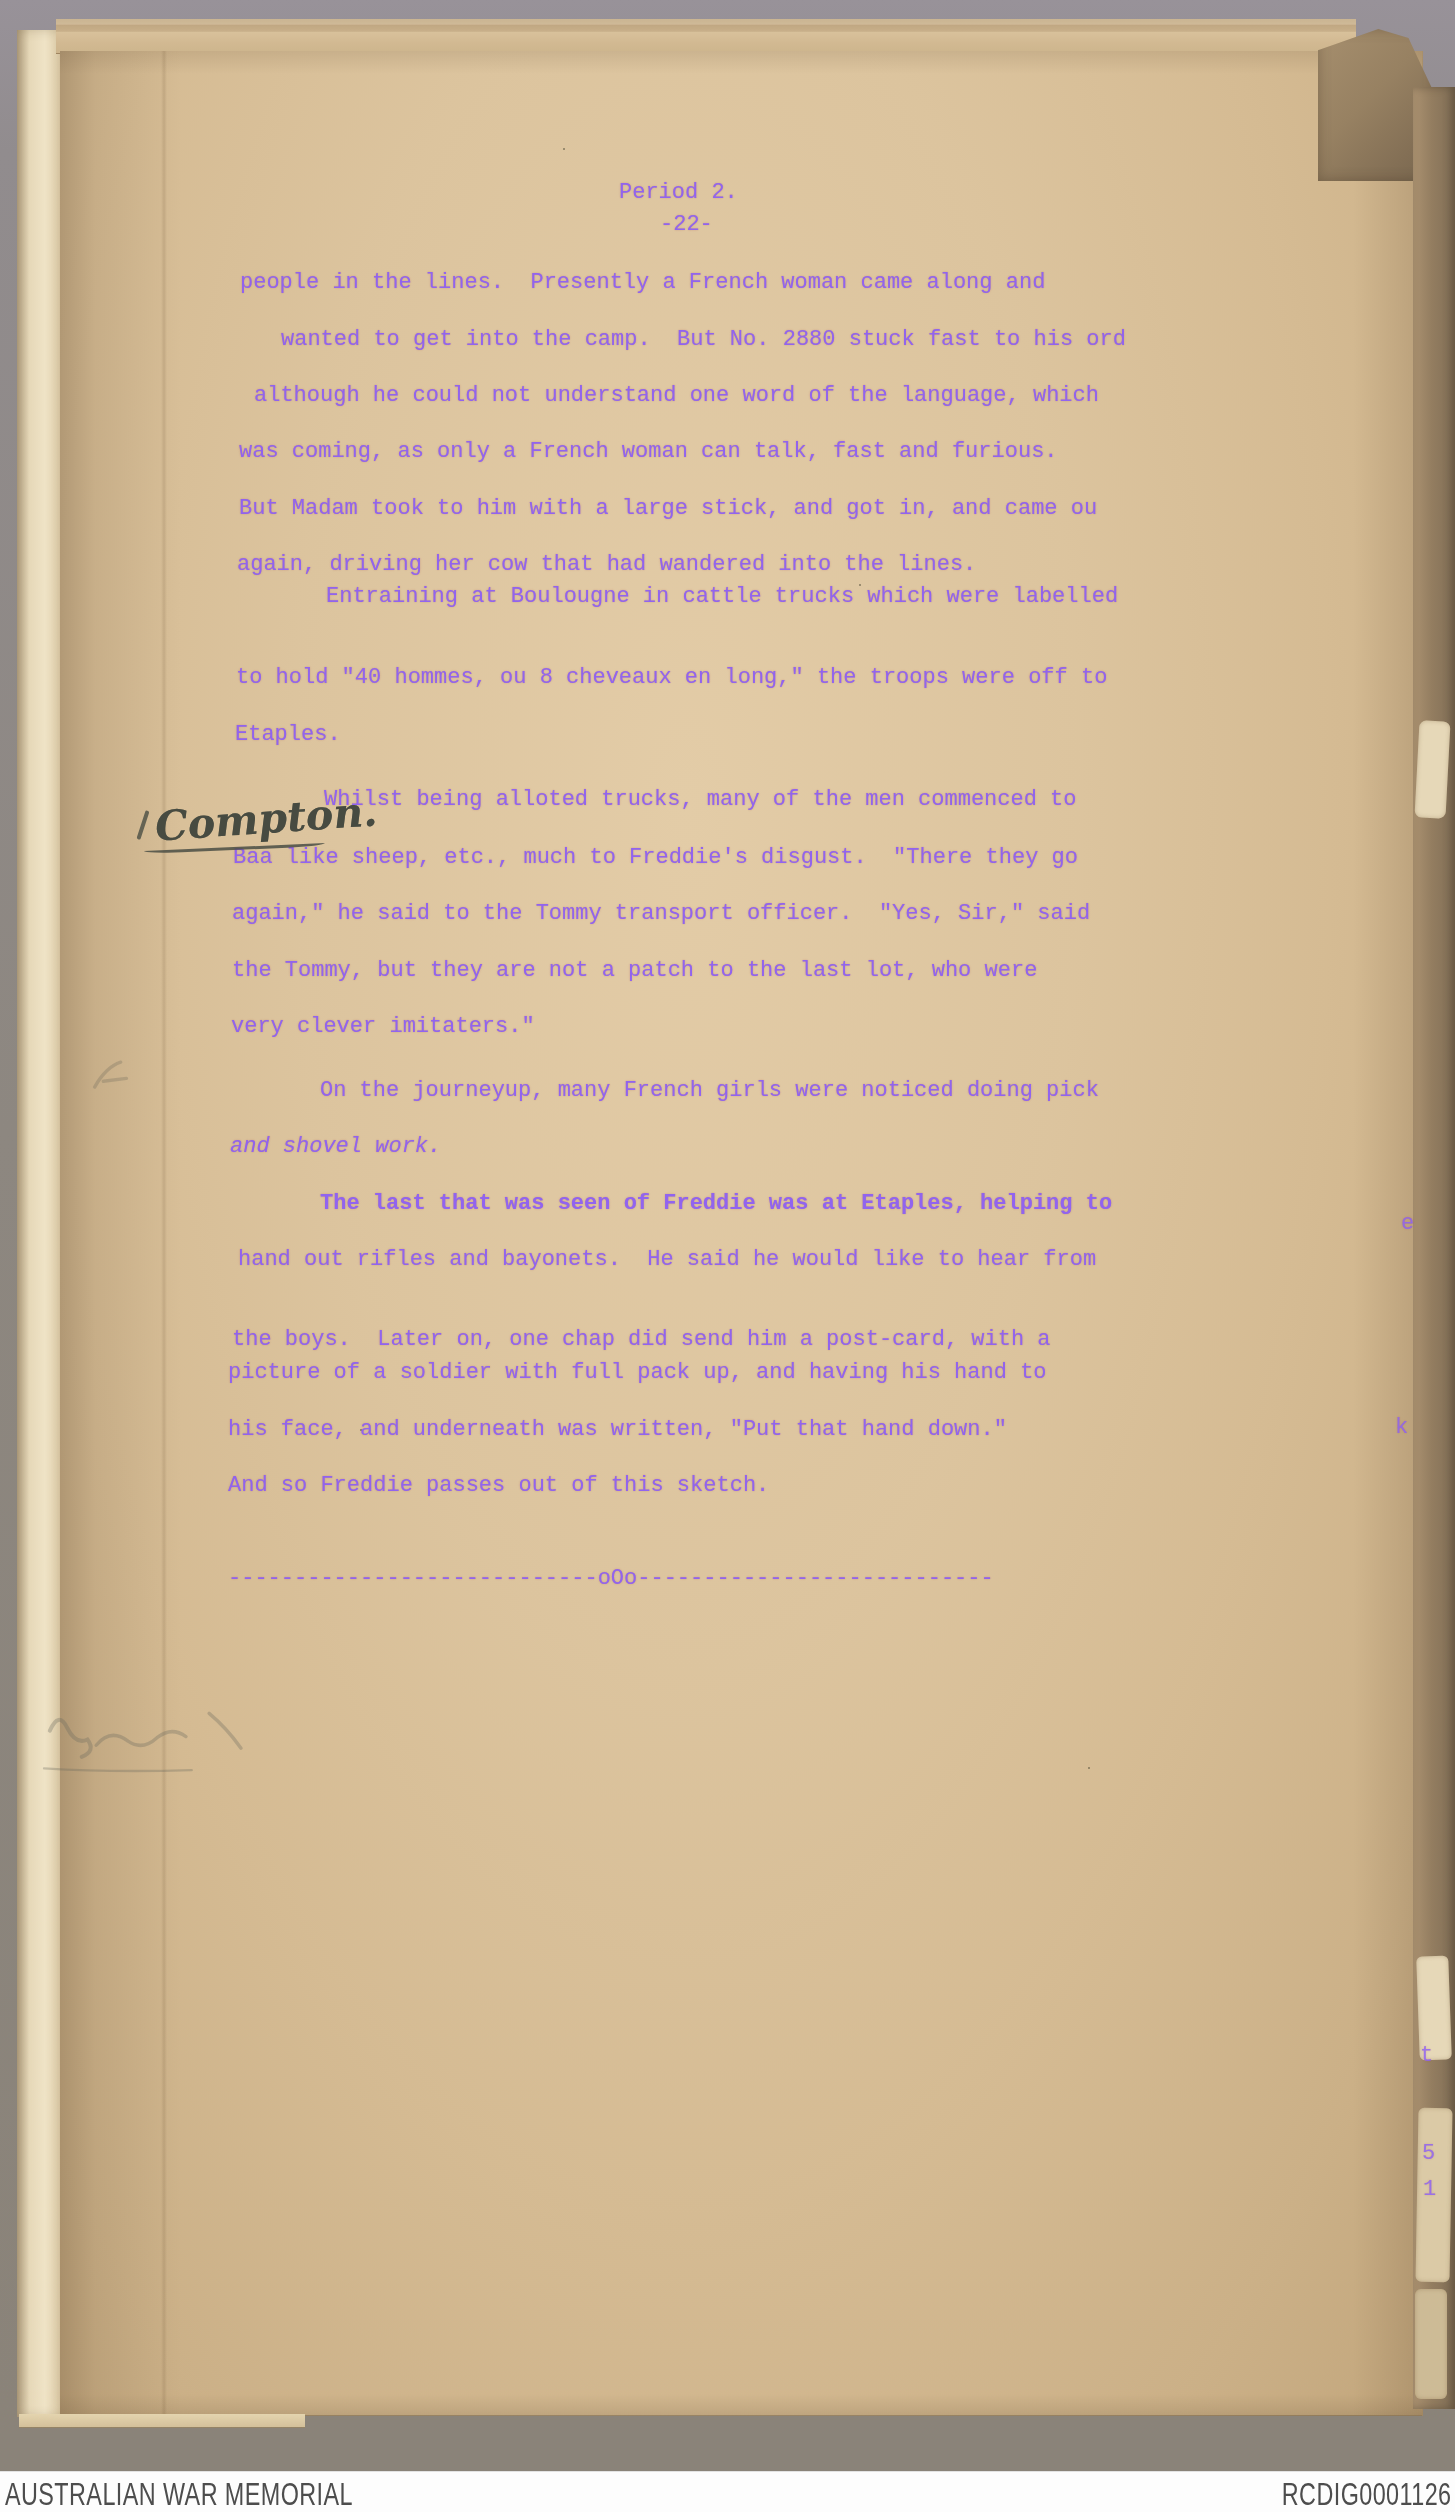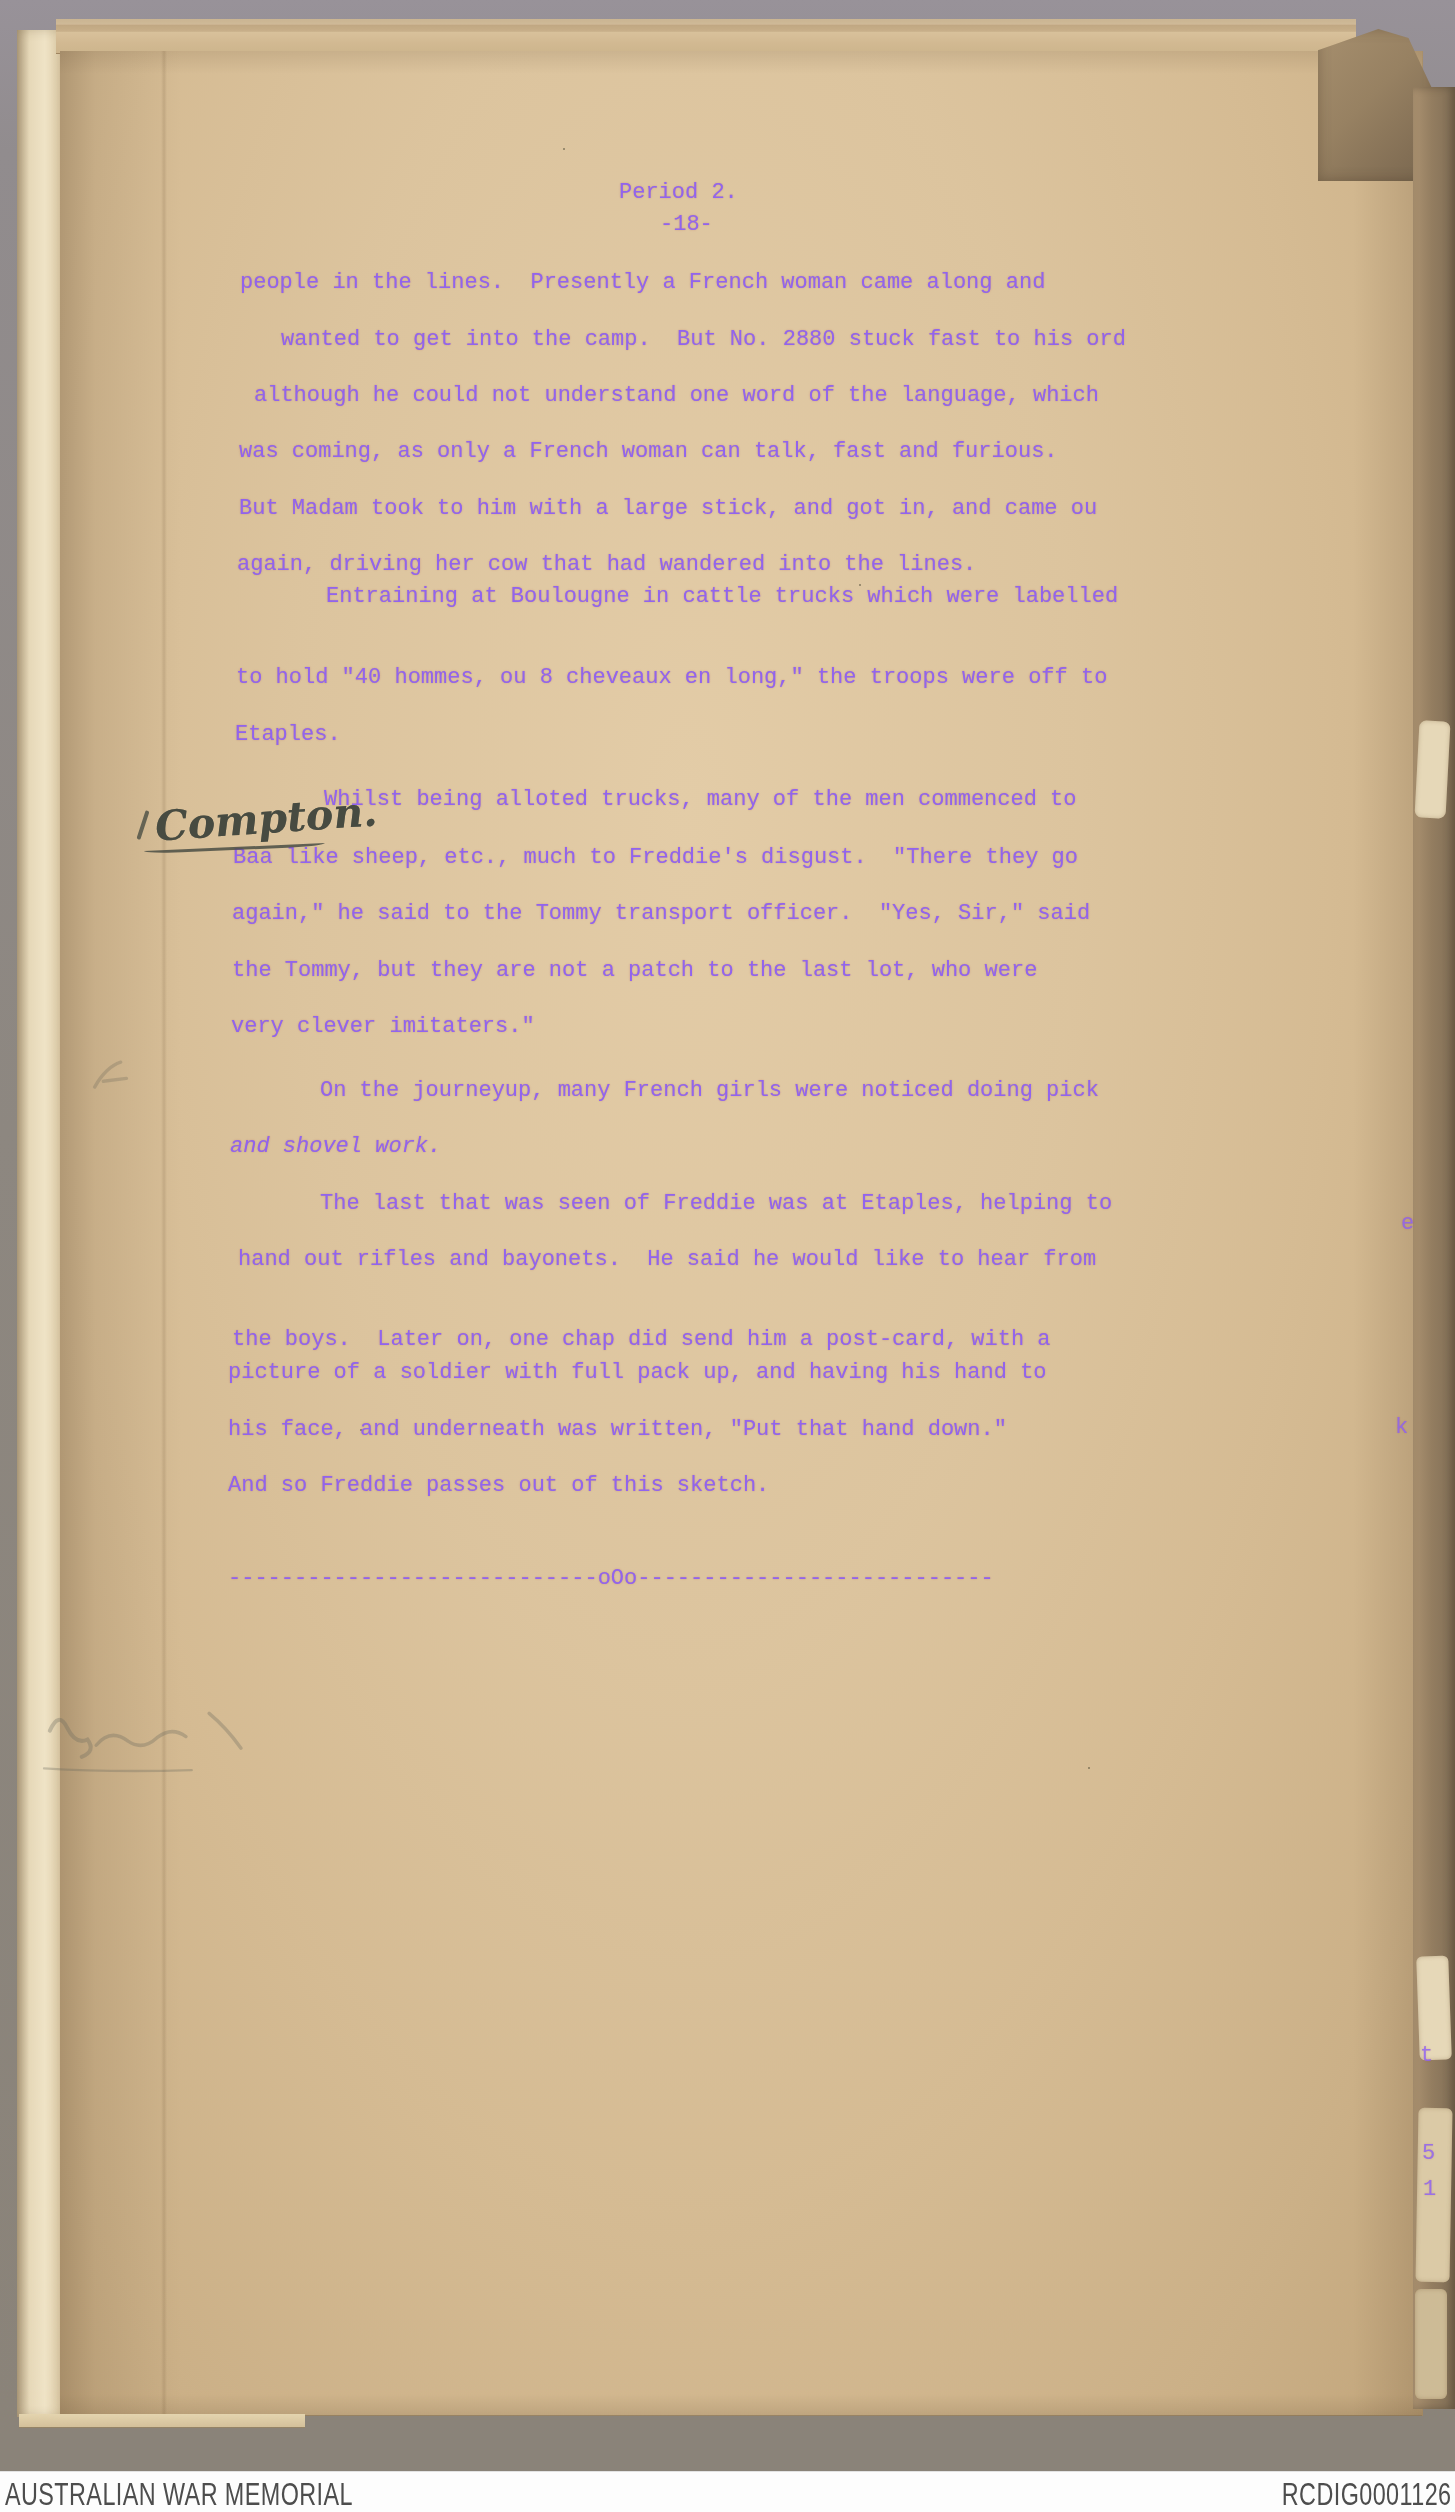--- a/index.html
+++ b/index.html
@@ -111,39 +111,39 @@
 <div class="abs torn-bit" style="left:1417px;top:2108px;width:34px;height:174px;transform:rotate(1deg);border-radius:5.8px;background:#dbcaa6;"></div>
 <div class="abs torn-bit" style="left:1415px;top:2289px;width:32px;height:110px;border-radius:5.8px;background:#cdbb96;"></div>
 <div class="abs page-bottom-edge-left"></div>
 
 <div class="abs speck" style="left:563px;top:148px;"></div>
 <div class="abs speck" style="left:859px;top:584px;"></div>
 <div class="abs speck" style="left:360px;top:1429px;"></div>
 <div class="abs speck" style="left:1088px;top:1767px;"></div>
 
 <div class="tline" style="left:619px;top:182px;">Period 2.</div>
-<div class="tline" style="left:660px;top:214px;">-18-</div>
+<div class="tline" style="left:660px;top:214px;">-22-</div>
 
 <div class="tline" style="left:240px;top:272px;">people in the lines.  Presently a French woman came along and</div>
 <div class="tline" style="left:253px;top:329px;margin-left:28px;">wanted to get into the camp.  But No. 2880 stuck fast to his ord</div>
 <div class="tline" style="left:254px;top:385px;">although he could not understand one word of the language, which</div>
 <div class="tline" style="left:239px;top:441px;">was coming, as only a French woman can talk, fast and furious.</div>
 <div class="tline" style="left:239px;top:498px;">But Madam took to him with a large stick, and got in, and came ou</div>
 <div class="tline" style="left:237px;top:554px;">again, driving her cow that had wandered into the lines.</div>
 <div class="tline" style="left:326px;top:586px;">Entraining at Boulougne in cattle trucks which were labelled</div>
 <div class="tline" style="left:236px;top:667px;">to hold "40 hommes, ou 8 cheveaux en long," the troops were off to</div>
 <div class="tline" style="left:235px;top:724px;">Etaples.</div>
 <div class="tline" style="left:324px;top:789px;">Whilst being alloted trucks, many of the men commenced to</div>
 <div class="tline" style="left:233px;top:847px;">Baa like sheep, etc., much to Freddie's disgust.  "There they go</div>
 <div class="tline" style="left:232px;top:903px;">again," he said to the Tommy transport officer.  "Yes, Sir," said</div>
 <div class="tline" style="left:232px;top:960px;">the Tommy, but they are not a patch to the last lot, who were</div>
 <div class="tline" style="left:231px;top:1016px;">very clever imitaters."</div>
 <div class="tline" style="left:320px;top:1080px;">On the journeyup, many French girls were noticed doing pick</div>
 <div class="tline" style="left:230px;top:1136px;font-style:italic;">and shovel work.</div>
-<div class="tline" style="left:320px;top:1193px;">The last that was seen of Freddie was at Etaples, helping to</div>
+<div class="tline" style="left:320px;top:1193px;font-weight:bold;">The last that was seen of Freddie was at Etaples, helping to</div>
 <div class="tline" style="left:238px;top:1249px;">hand out rifles and bayonets.  He said he would like to hear from</div>
 <div class="tline" style="left:232px;top:1306px;margin-top:23px;">the boys.  Later on, one chap did send him a post-card, with a</div>
 <div class="tline" style="left:228px;top:1362px;">picture of a soldier with full pack up, and having his hand to</div>
 <div class="tline" style="left:228px;top:1419px;">his face, and underneath was written, "Put that hand down."</div>
 <div class="tline" style="left:228px;top:1475px;">And so Freddie passes out of this sketch.</div>
 <div class="tline" style="left:228px;top:1568px;">----------------------------oOo---------------------------</div>
 
 <div class="tline frag" style="left:1401px;top:1213px;">e</div>
 <div class="tline frag" style="left:1395px;top:1417px;">k</div>
 <div class="tline frag" style="left:1420px;top:2045px;">t</div>

